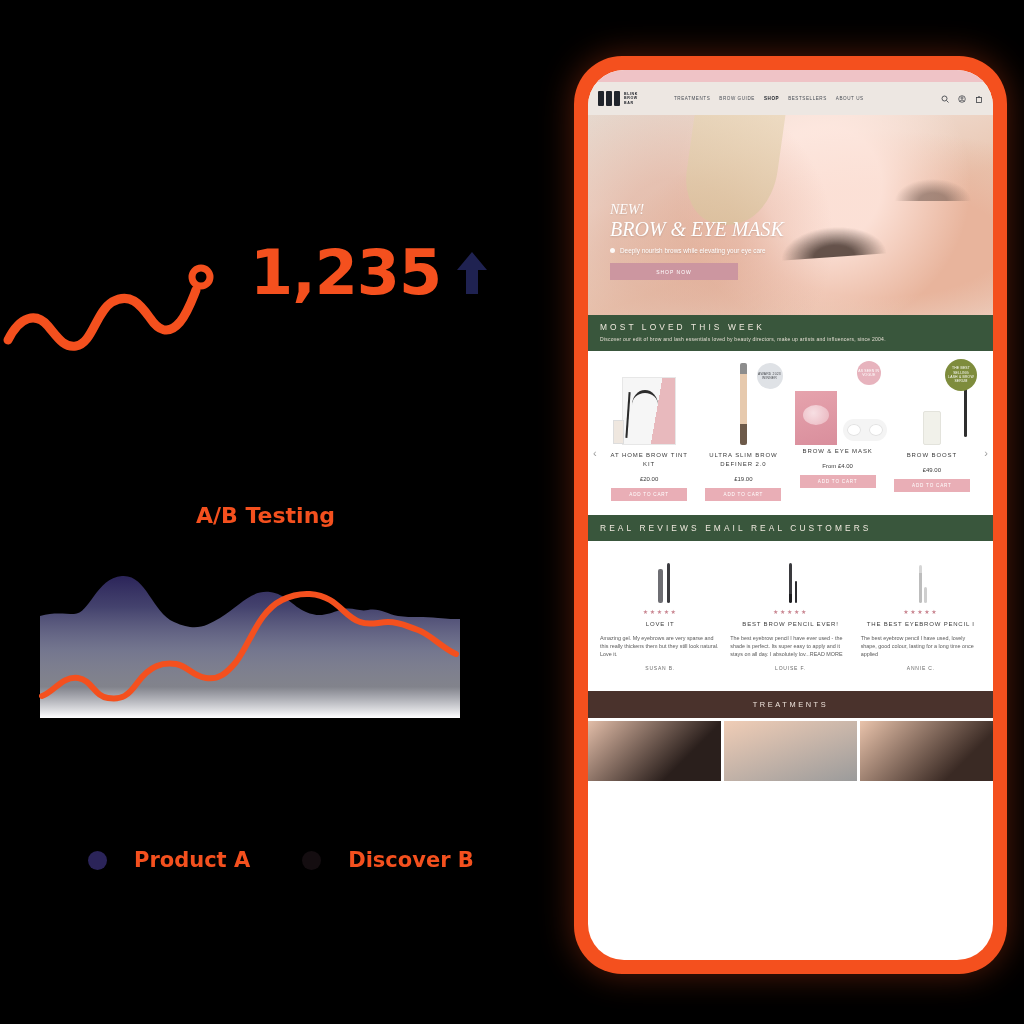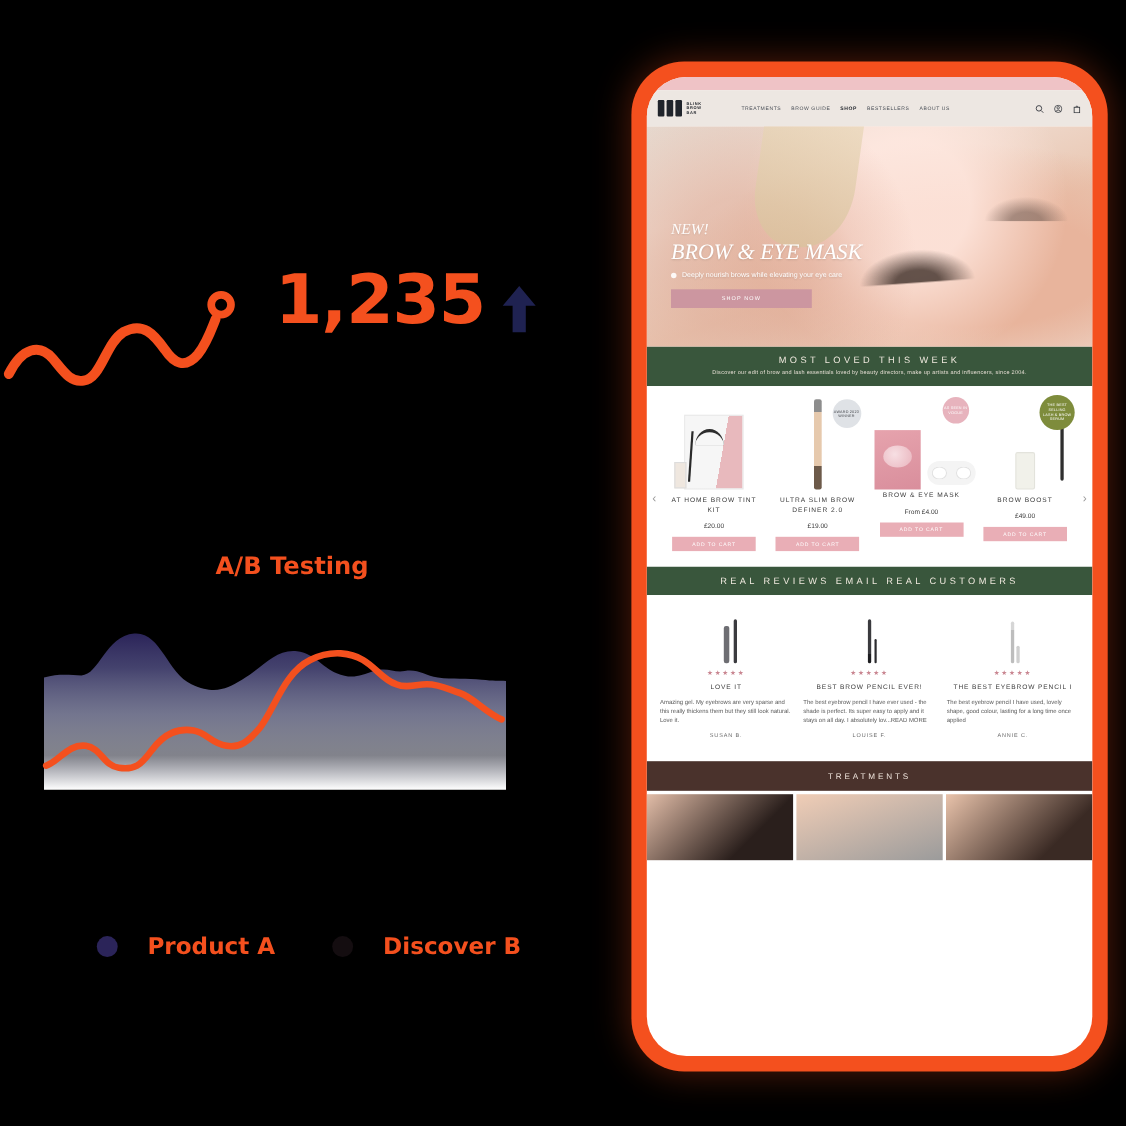--- a/index.html
+++ b/index.html
@@ -3,21 +3,21 @@
 <meta charset="utf-8">
 <style>
   html,body{margin:0;padding:0;background:#000;}
   body{width:1024px;height:1024px;overflow:hidden;font-family:"Liberation Sans",sans-serif;position:relative;}
   .stage{position:absolute;inset:0;background:#000;}
 
   
   .left{position:absolute;left:0;top:0;width:520px;height:1024px;}
 
   .squiggle{position:absolute;left:0;top:250px;width:230px;height:110px;}
-  .metric{position:absolute;left:250px;top:242px;display:flex;align-items:flex-end;gap:14px;}
+  .metric{position:absolute;left:250px;top:242px;display:flex;align-items:center;gap:14px;}
   .metric-value{font-size:62px;font-weight:bold;color:#F4501E;letter-spacing:-1px;line-height:1;font-family:"DejaVu Sans",sans-serif;}
   .metric-arrow{width:34px;height:46px;}
 
   .ab-label{position:absolute;left:196px;top:503px;font-size:22px;font-weight:bold;color:#F4501E;font-family:"DejaVu Sans",sans-serif;letter-spacing:0px;text-align:center;}
 
   .chartwrap{position:absolute;left:34px;top:566px;width:432px;height:184px;}
   .chartwrap svg{display:block;}
 
   .legend{position:absolute;left:88px;top:848px;display:flex;align-items:center;gap:52px;}
   .legend-item{display:flex;align-items:center;gap:27px;justify-content:space-between;}
@@ -59,21 +59,21 @@
         background:linear-gradient(180deg,#e9d7b9,#d9c39d);border-radius:0 0 50% 40%;opacity:.75;transform:rotate(8deg);}
   .hero-inner{position:absolute;left:22px;top:88px;width:230px;}
   .hero-new{font-family:"Liberation Serif",serif;font-style:italic;font-size:14px;color:#fff;line-height:1;opacity:.95;text-shadow:0 1px 2px rgba(0,0,0,.12);}
   .hero-title{font-family:"Liberation Serif",serif;font-style:italic;font-size:20px;color:#fff;line-height:1.15;margin-top:1px;text-shadow:0 1px 2px rgba(0,0,0,.14);white-space:nowrap;}
   .hero-sub{font-size:6.4px;color:#fff;line-height:9px;margin-top:5px;padding-left:10px;position:relative;max-width:160px;text-shadow:0 1px 2px rgba(0,0,0,.16);}
   .hero-sub:before{content:"";position:absolute;left:0;top:2px;width:5px;height:5px;border-radius:50%;background:#fff;opacity:.9;}
   .hero-btn{margin-top:8px;width:128px;height:17px;background:#CC96A0;color:#fff;font-size:5px;
         letter-spacing:1px;display:flex;align-items:center;justify-content:center;}
 
   
-  .band{background:#39563C;color:#fff;text-align:center;padding:7px 12px 9px;}
+  .band{background:#39563C;color:#fff;padding:7px 12px 9px;}
   .band-title{font-size:8.4px;letter-spacing:3.1px;color:#EFE9DE;}
   .band-sub{font-size:5px;margin-top:4px;color:#E6DFD4;letter-spacing:.25px;}
 
   
   .prods{background:#fff;padding:6px 0 14px;position:relative;}
   .prods-row{display:flex;padding:0 14px;gap:0;}
   .prod{flex:1;text-align:center;position:relative;}
   .prod-img{height:88px;position:relative;display:flex;align-items:flex-end;justify-content:center;}
   .prod-name{font-size:6px;letter-spacing:.9px;color:#3a3a3a;line-height:9px;margin-top:6px;padding:0 4px;}
   .prod-price{font-size:6px;color:#3a3a3a;margin-top:7px;}

